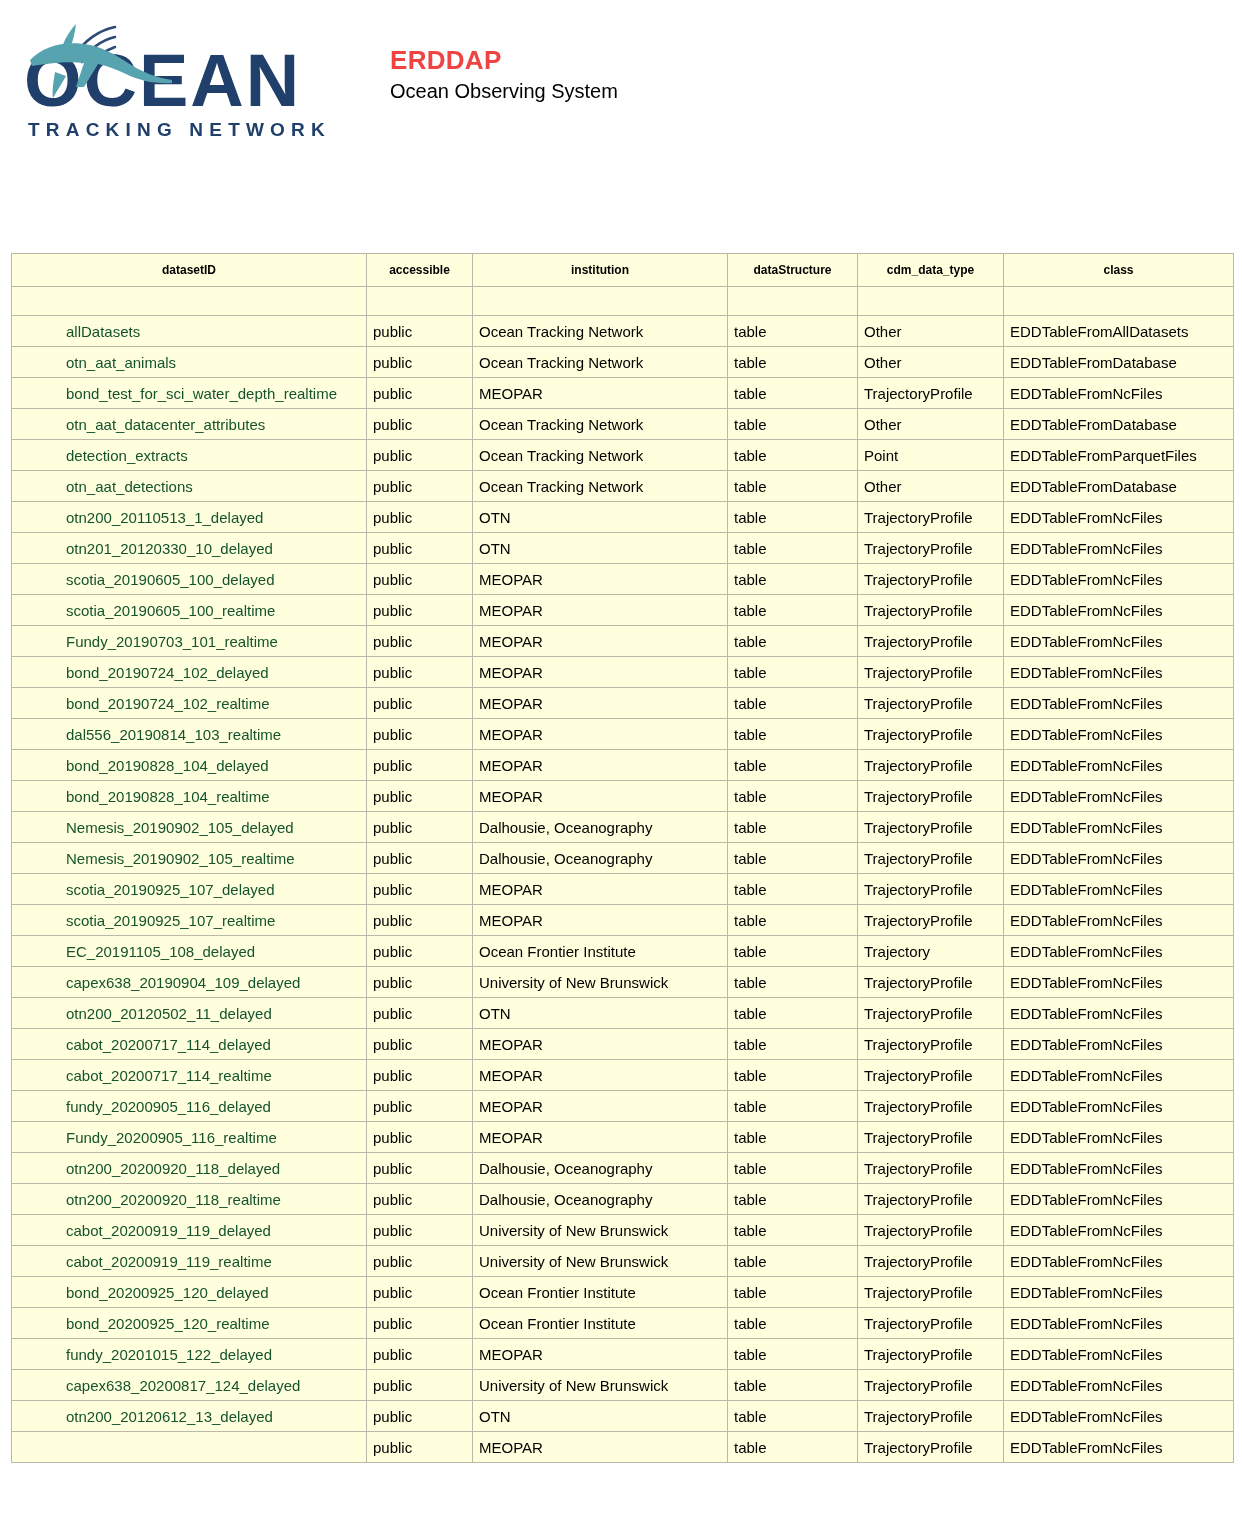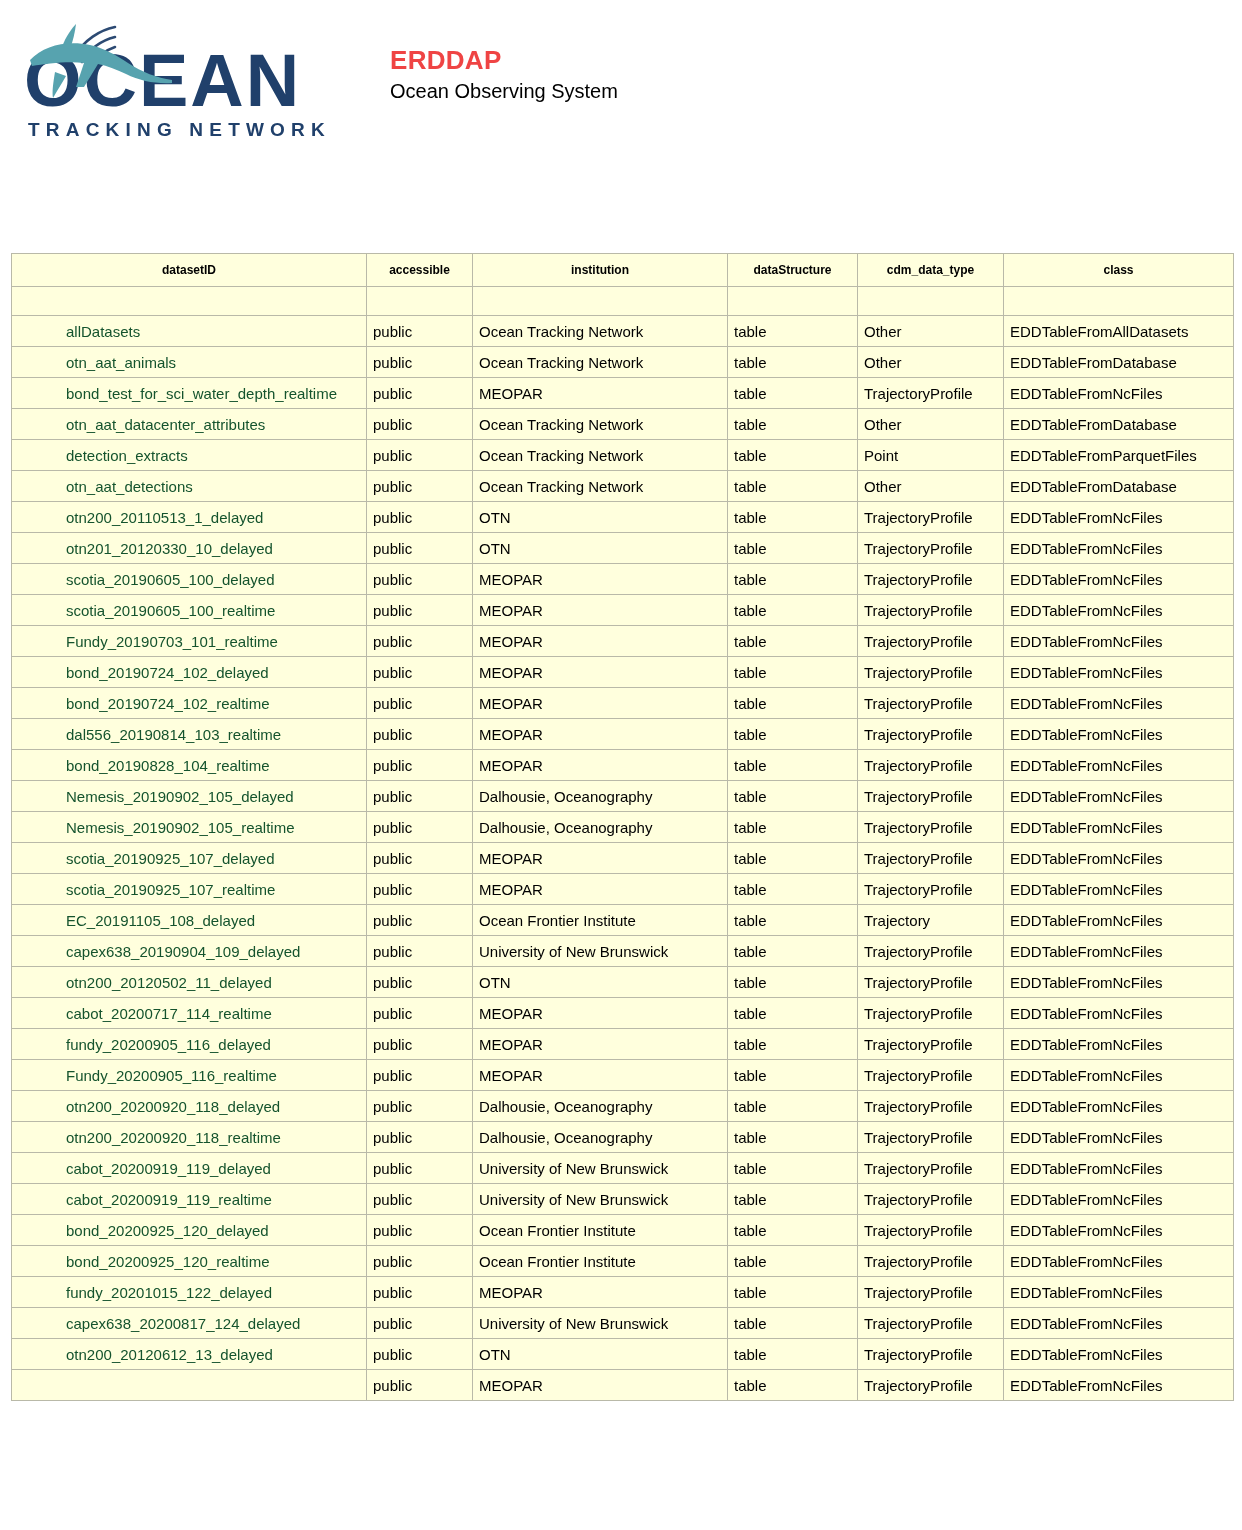--- a/index.html
+++ b/index.html
@@ -281,20 +281,28 @@
         </tr>
         <tr>
           <td><a class="ds-link" href="#">dal556_20190814_103_realtime</a></td>
           <td>public</td>
           <td>MEOPAR</td>
           <td>table</td>
           <td>TrajectoryProfile</td>
           <td>EDDTableFromNcFiles</td>
         </tr>
         <tr>
+          <td><a class="ds-link" href="#">bond_20190828_104_delayed</a></td>
+          <td>public</td>
+          <td>MEOPAR</td>
+          <td>table</td>
+          <td>TrajectoryProfile</td>
+          <td>EDDTableFromNcFiles</td>
+        </tr>
+        <tr>
           <td><a class="ds-link" href="#">bond_20190828_104_realtime</a></td>
           <td>public</td>
           <td>MEOPAR</td>
           <td>table</td>
           <td>TrajectoryProfile</td>
           <td>EDDTableFromNcFiles</td>
         </tr>
         <tr>
           <td><a class="ds-link" href="#">Nemesis_20190902_105_delayed</a></td>
           <td>public</td>
@@ -340,20 +348,28 @@
           <td>public</td>
           <td>University of New Brunswick</td>
           <td>table</td>
           <td>TrajectoryProfile</td>
           <td>EDDTableFromNcFiles</td>
         </tr>
         <tr>
           <td><a class="ds-link" href="#">otn200_20120502_11_delayed</a></td>
           <td>public</td>
           <td>OTN</td>
+          <td>table</td>
+          <td>TrajectoryProfile</td>
+          <td>EDDTableFromNcFiles</td>
+        </tr>
+        <tr>
+          <td><a class="ds-link" href="#">cabot_20200717_114_delayed</a></td>
+          <td>public</td>
+          <td>MEOPAR</td>
           <td>table</td>
           <td>TrajectoryProfile</td>
           <td>EDDTableFromNcFiles</td>
         </tr>
         <tr>
           <td><a class="ds-link" href="#">cabot_20200717_114_realtime</a></td>
           <td>public</td>
           <td>MEOPAR</td>
           <td>table</td>
           <td>TrajectoryProfile</td>

